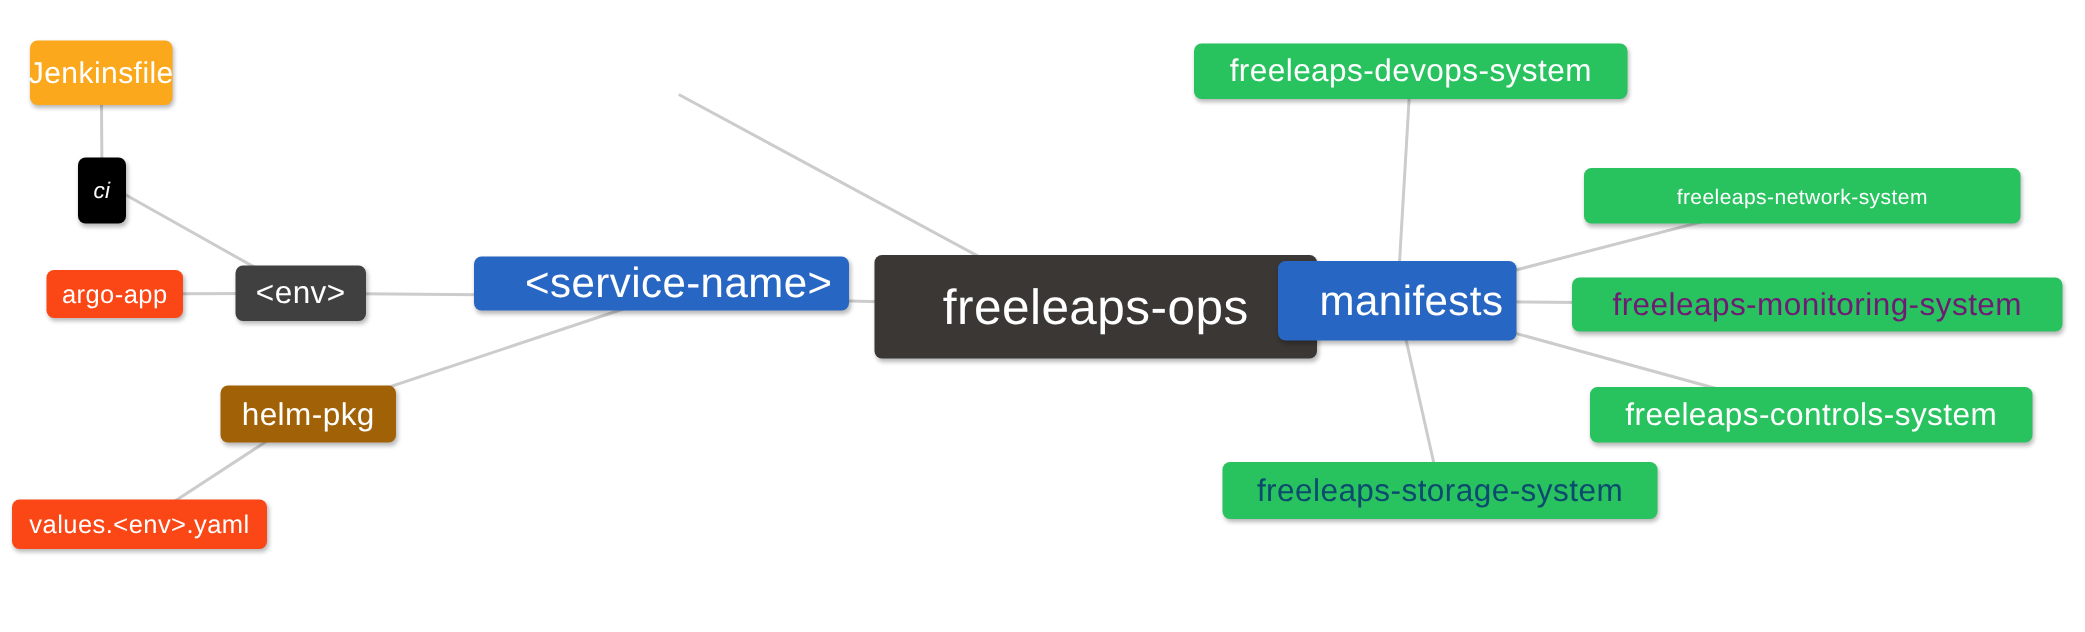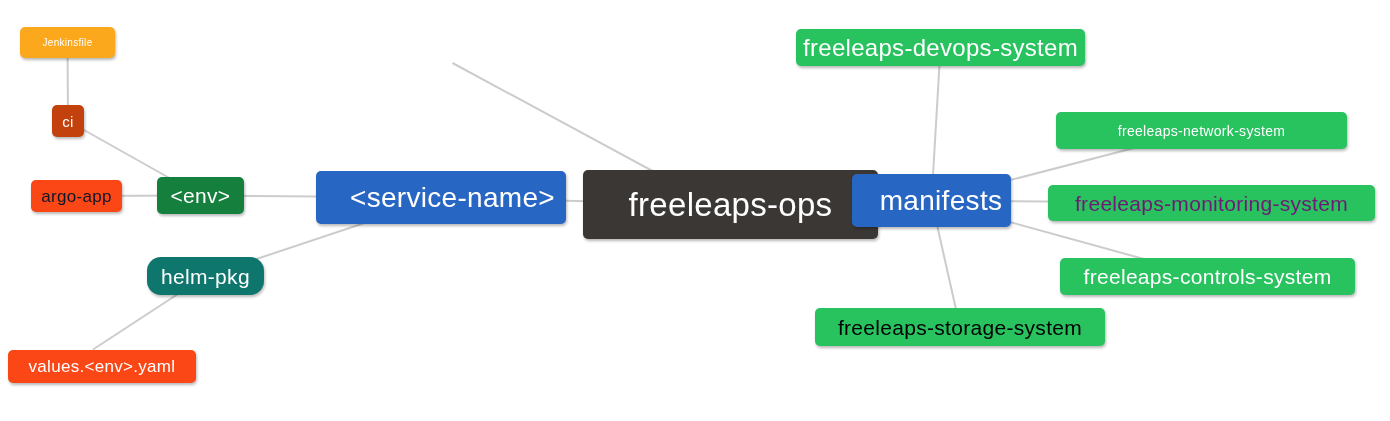--- a/index.html
+++ b/index.html
@@ -48,26 +48,26 @@
       <line x1="441" y1="197.5" x2="714.5" y2="204.5" stroke="#cccccc" stroke-width="2"></line>
       <line x1="714.5" y1="204.5" x2="931.5" y2="200.5" stroke="#cccccc" stroke-width="2"></line>
       <line x1="931.5" y1="200.5" x2="940.5" y2="47.5" stroke="#cccccc" stroke-width="2"></line>
       <line x1="931.5" y1="200.5" x2="1201.5" y2="130.5" stroke="#cccccc" stroke-width="2"></line>
       <line x1="931.5" y1="200.5" x2="1211.5" y2="203" stroke="#cccccc" stroke-width="2"></line>
       <line x1="931.5" y1="200.5" x2="1207.5" y2="276.5" stroke="#cccccc" stroke-width="2"></line>
       <line x1="931.5" y1="200.5" x2="960" y2="327" stroke="#cccccc" stroke-width="2"></line>
     </svg>
 
 <div class="node" style="left: 583px; top: 170px; width: 295px; height: 69px; font-size: 33px; background: rgb(59, 55, 53); color: rgb(255, 255, 255);">freeleaps-ops</div>
-    <div class="node" style="left: 316px; top: 171px; width: 250px; height: 53px; font-size: 28px; background: rgb(39, 102, 194); color: rgb(255, 255, 255); padding-left: 23px;">&lt;service-name&gt;</div>
+    <div class="node" style="left: 316px; top: 171px; width: 250px; height: 36px; font-size: 28px; background: rgb(39, 102, 194); color: rgb(255, 255, 255); padding-left: 23px;">&lt;service-name&gt;</div>
     <div class="node" style="left: 852px; top: 174px; width: 159px; height: 53px; font-size: 28px; background: rgb(39, 102, 194); color: rgb(255, 255, 255); padding-left: 19px;">manifests</div>
-    <div class="node" style="left: 157px; top: 177px; width: 87px; height: 37px; font-size: 21px; background: #15803d; color: rgb(255, 255, 255);">&lt;env&gt;</div>
-    <div class="node" style="left: 147px; top: 257px; width: 117px; height: 38px; font-size: 21px; background: #0f766e; color: rgb(255, 255, 255); border-radius: 14px;">helm-pkg</div>
-    <div class="node" style="left: 52px; top: 105px; width: 32px; height: 32px; font-size: 15px; background: #c2410c; color: rgb(255, 255, 255);">ci</div>
-    <div class="node" style="left: 31px; top: 180px; width: 91px; height: 32px; font-size: 17px; background: rgb(251, 70, 22); color: #0f172a;">argo-app</div>
-    <div class="node" style="left: 8px; top: 333px; width: 188px; height: 33px; font-size: 17px; background: rgb(251, 70, 22); color: rgb(255, 255, 255); margin-top: 17px;">values.&lt;env&gt;.yaml</div>
-    <div class="node" style="left: 20px; top: 27px; width: 95px; height: 31px; font-size: 10px; background: rgb(251, 168, 28); color: rgb(255, 255, 255);">Jenkinsfile</div>
-    <div class="node" style="left: 796px; top: 29px; width: 289px; height: 37px; font-size: 24px; background: rgb(40, 194, 95); color: rgb(255, 255, 255);">freeleaps-devops-system</div>
+    <div class="node" style="left: 157px; top: 177px; width: 87px; height: 37px; font-size: 21px; background: #404040; color: rgb(255, 255, 255);">&lt;env&gt;</div>
+    <div class="node" style="left: 147px; top: 257px; width: 117px; height: 38px; font-size: 21px; background: #a16207; color: rgb(255, 255, 255);">helm-pkg</div>
+    <div class="node" style="left: 52px; top: 105px; width: 32px; height: 44px; font-size: 15px; background: #000000; color: rgb(255, 255, 255); font-style: italic;">ci</div>
+    <div class="node" style="left: 31px; top: 180px; width: 91px; height: 32px; font-size: 17px; background: rgb(251, 70, 22); color: #ffffff;">argo-app</div>
+    <div class="node" style="left: 8px; top: 333px; width: 170px; height: 33px; font-size: 17px; background: rgb(251, 70, 22); color: rgb(255, 255, 255);">values.&lt;env&gt;.yaml</div>
+    <div class="node" style="left: 20px; top: 27px; width: 95px; height: 43px; font-size: 20px; background: rgb(251, 168, 28); color: rgb(255, 255, 255);">Jenkinsfile</div>
+    <div class="node" style="left: 796px; top: 29px; width: 289px; height: 37px; font-size: 21px; background: rgb(40, 194, 95); color: rgb(255, 255, 255);">freeleaps-devops-system</div>
     <div class="node" style="left: 1056px; top: 112px; width: 291px; height: 37px; font-size: 14px; background: rgb(40, 194, 95); color: rgb(255, 255, 255);">freeleaps-network-system</div>
     <div class="node" style="left: 1048px; top: 185px; width: 327px; height: 36px; font-size: 21px; background: rgb(40, 194, 95); color: #701a75;">freeleaps-monitoring-system</div>
     <div class="node" style="left: 1060px; top: 258px; width: 295px; height: 37px; font-size: 21px; background: rgb(40, 194, 95); color: rgb(255, 255, 255);">freeleaps-controls-system</div>
-    <div class="node" style="left: 815px; top: 308px; width: 290px; height: 38px; font-size: 21px; background: rgb(40, 194, 95); color: #000000;">freeleaps-storage-system</div>
+    <div class="node" style="left: 815px; top: 308px; width: 290px; height: 38px; font-size: 21px; background: rgb(40, 194, 95); color: #0c4a6e;">freeleaps-storage-system</div>
   </div>
 
 </body></html>

